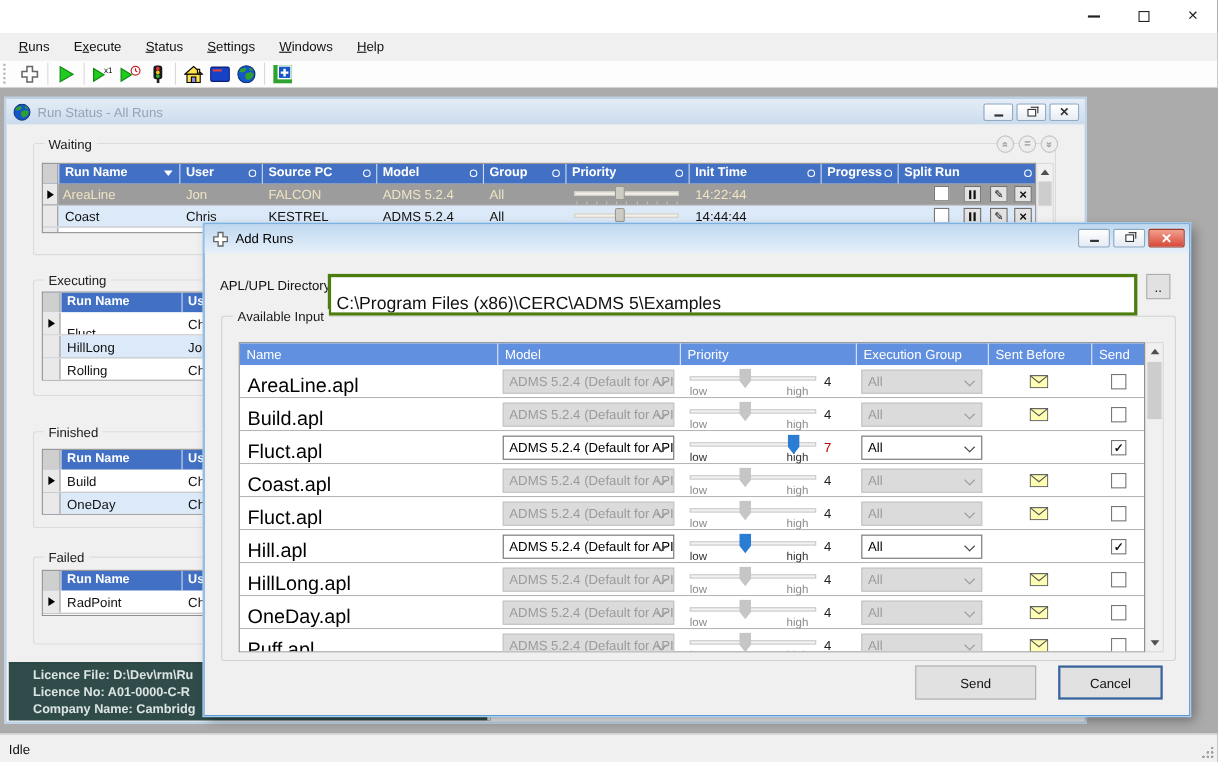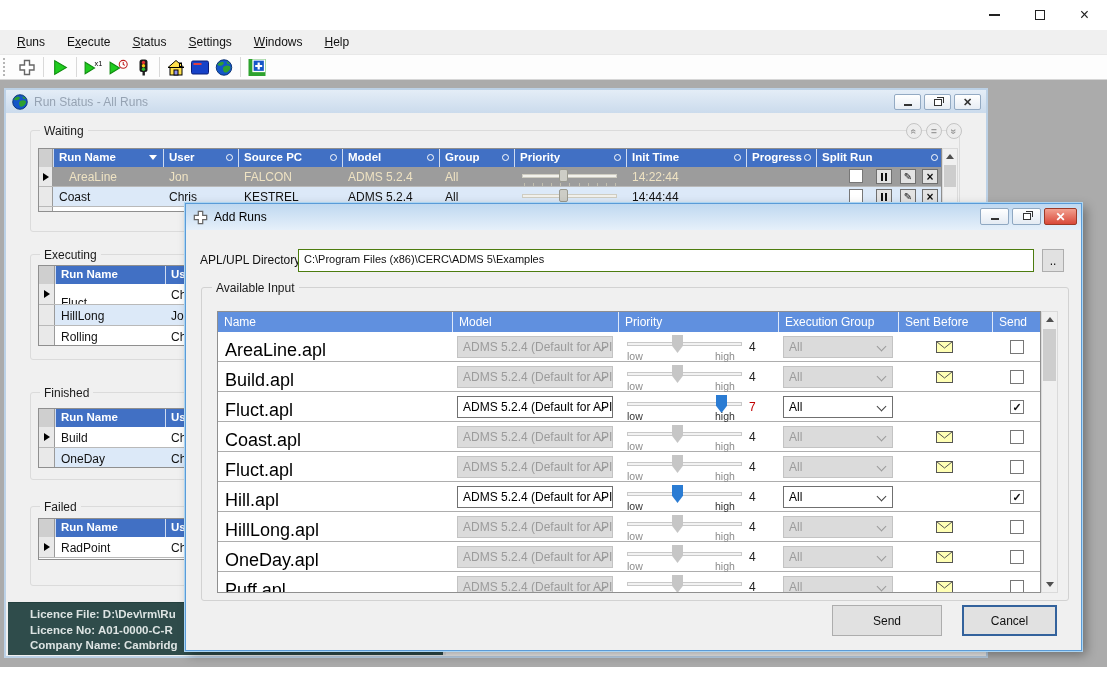--- a/index.html
+++ b/index.html
@@ -64,21 +64,21 @@
   
   .licence{position:absolute;left:8px;top:602px;width:438px;height:53px;background:var(--licence-panel-bg);border-right:3px solid #E3E3E3;border-top:1px solid #24403F;padding:4px 0 0 22px}
   .licence div{font-size:11.5px;font-weight:bold;color:#DDE4E3;line-height:15.5px;white-space:nowrap}
 
   
   .dlg{position:absolute;left:185px;top:203px;width:897px;height:448px;background:#F0F0F0;border:1px solid #5A9BD7;box-shadow:0 0 0 1px #ABD4F2,4px 4px 10px rgba(0,0,0,.35)}
   .dlg-title{position:absolute;left:0;top:0;right:0;height:26px;background:linear-gradient(#BFD8F0,#E6F0FA);display:flex;align-items:center;gap:6px;padding-left:7px}
   .dlg-title-text{font-size:12px;color:#000}
   .dlg-btn{width:29px;height:17px;background:linear-gradient(#FFFFFF,#E4EBF3);border:1px solid #8FA8C2;border-radius:2px;display:inline-flex;align-items:center;justify-content:center}
   .dlg-close{width:33px;height:17px;background:linear-gradient(#F2A08F,var(--close-button));border:1px solid #9C3A27;border-radius:2px;display:inline-flex;align-items:center;justify-content:center}
-  .field{position:absolute;background:#fff;border:1px solid #4d7c0f;font-size:11px;padding:3px 5px;white-space:nowrap;overflow:hidden}
+  .field{position:absolute;background:#fff;border:3px solid #4d7c0f;font-size:16px;padding:16px 5px;white-space:nowrap;overflow:hidden}
   .btn{position:absolute;background:#E1E1E1;border:1px solid #ADADAD;font-size:12px;display:flex;align-items:center;justify-content:center;color:#111}
 
   
   .dt{position:absolute;background:#fff;border:1px solid #8F8F8F;overflow:hidden}
   .dt-head{position:absolute;left:0;top:0;right:0;height:20px;background:var(--dialog-table-header)}
   .dt-hcell{position:absolute;top:0;height:20px;color:#fff;font-weight:normal;font-size:12px;padding:3px 0 0 6px;border-left:1px solid rgba(255,255,255,.8);white-space:nowrap}
   .dt-row{position:absolute;left:0;right:0;height:30px;border-bottom:1px solid #ADADAD;background:#fff}
   .dt-name{position:absolute;left:7px;top:8px;font-size:18px;color:#000;white-space:nowrap}
   .combo{position:absolute;top:4px;height:22px;background:#fff;border:1px solid #707070;font-size:12px;padding:3px 18px 0 5px;white-space:nowrap;overflow:hidden;color:#000}
   .combo .arr{position:absolute;right:7px;top:6px;width:7px;height:7px;border-right:1.6px solid #444;border-bottom:1.6px solid #444;transform:rotate(45deg)}
@@ -269,21 +269,21 @@
         <div class="sg-hcell" style="left: 400px; width: 75px;"><span>Group</span><div class="filter-dot"></div></div>
         <div class="sg-hcell" style="left: 475px; width: 112px;"><span>Priority</span><div class="filter-dot"></div></div>
         <div class="sg-hcell" style="left: 587px; width: 120px;"><span>Init Time</span><div class="filter-dot"></div></div>
         <div class="sg-hcell" style="left: 707px; width: 70px;"><span>Progress</span><div class="filter-dot"></div></div>
         <div class="sg-hcell" style="left: 777px; width: 127px;"><span>Split Run</span><div class="filter-dot"></div></div>
       </div>
       <div class="sg-row" style="top: 18px; height: 20px; background: var(--selected-row-bg);">
         <div class="sg-sel" style="width: 14px;">
           <div class="sel-arrow"></div>
         </div>
-        <div class="sg-cell" style="left: 24px; width: 110px; color: var(--selected-row-text);">AreaLine</div>
+        <div class="sg-cell" style="left: 12px; width: 110px; color: var(--selected-row-text);">AreaLine</div>
         <div class="sg-cell" style="left: 124px; width: 75px; color: var(--selected-row-text);">Jon</div>
         <div class="sg-cell" style="left: 199px; width: 104px; color: var(--selected-row-text);">FALCON</div>
         <div class="sg-cell" style="left: 303px; width: 97px; color: var(--selected-row-text);">ADMS 5.2.4</div>
         <div class="sg-cell" style="left: 400px; width: 75px; color: var(--selected-row-text);">All</div>
         <div class="wslider" style="left: 483px; width: 97px;">
           <div class="wtrack"></div>
           <div class="wthumb" style="left: 37px;"></div>
           <div class="wticks">
             <span></span>
             <span></span>
@@ -637,13 +637,17 @@
       <div class="sb-thumb" style="top:17px;height:52px"></div>
       <div class="sb-arrow" style="bottom:0">
           <span class="tri-down"></span>
         </div>
     </div>
 
     <div class="btn" style="left:646px;top:401px;width:110px;height:31px">Send</div>
     <div class="btn" style="left:776px;top:401px;width:95px;height:31px;border:2px solid #33629C">Cancel</div>
   </div>
 
+  <div class="statusbar">
+    <span>Idle</span>
+    <span class="grip"></span>
+  </div>
 </div>
 
 </body></html>

